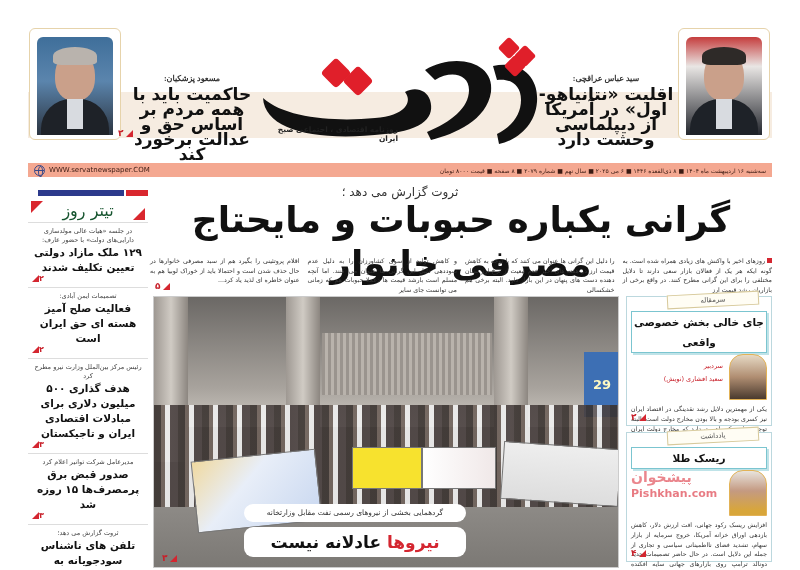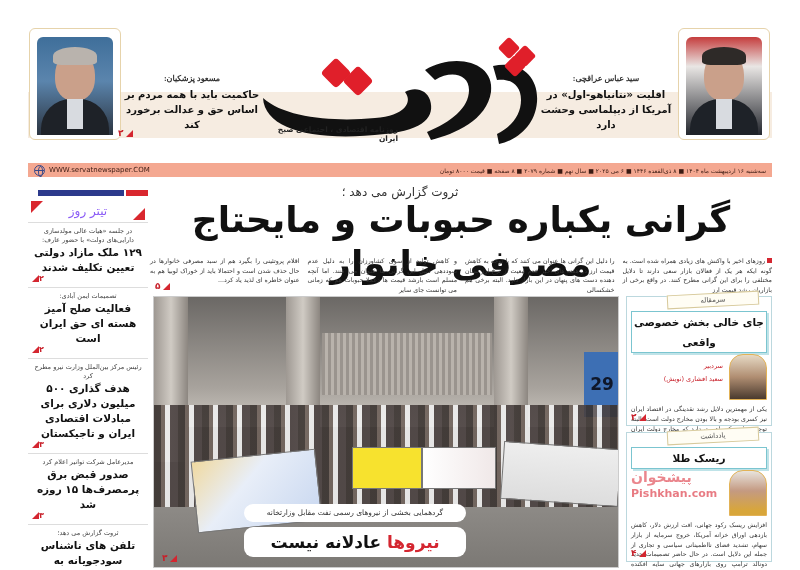--- a/index.html
+++ b/index.html
@@ -18,61 +18,61 @@
   .portrait .face { position: absolute; left: 18px; top: 14px; width: 40px; height: 50px; border-radius: 48% 48% 44% 44%; background: #caa08a; }
   .portrait .hair { position: absolute; left: 16px; top: 10px; width: 44px; height: 18px; border-radius: 50% 50% 20% 20%; background: #b9b3ad; }
   .portrait.p2 .hair { background: #2e2a28; }
   .portrait .body { position: absolute; left: 4px; top: 62px; width: 68px; height: 40px; border-radius: 30px 30px 0 0; background: #1e2228; }
   .portrait .collar { position: absolute; left: 30px; top: 62px; width: 16px; height: 30px; background: #d8dbe0; }
 
   .side-story { position: absolute; top: 74px; width: 140px; text-align: center; }
   .side-story.left { left: 122px; }
   .side-story.right { left: 536px; }
   .side-story .kicker { font-size: 8px; font-weight: bold; color: #333; margin-bottom: 4px; font-family: Liberation Serif, serif; }
-  .side-story .headline { font-size: 10px; font-weight: bold; line-height: 15px; color: #111; }
+  .side-story .headline { font-size: 17px; font-weight: bold; line-height: 15px; color: #111; }
   .page-ref { position: absolute; font-size: 9px; font-weight: bold; color: #c8202a; }
   .page-ref .tri { display: inline-block; width: 0; height: 0; border-left: 7px solid transparent; border-bottom: 7px solid #d42630; vertical-align: middle; margin-left: 2px; }
 
   .logo { position: absolute; left: 255px; top: 30px; width: 290px; height: 118px; }
   .logo svg { width: 100%; height: 100%; }
   .tagline { position: absolute; left: 258px; top: 125px; width: 140px; font-size: 7.5px; font-weight: bold; color: #222; text-align: right; }
 
   
   .info-bar { position: absolute; left: 28px; top: 163px; width: 744px; height: 14px; background: #f4a891; display: flex; align-items: center; justify-content: space-between; padding: 2px 6px; }
   .info-bar .issue { font-size: 6px; color: #3a1a12; direction: rtl; }
   .info-bar .site { display: flex; align-items: center; gap: 4px; direction: ltr; font-size: 7px; color: #3a1a12; }
   .globe { width: 11px; height: 11px; border-radius: 50%; border: 1.2px solid #3a4a8a; position: relative; }
   .globe::before { content: ""; position: absolute; left: 3px; top: 0; width: 3px; height: 9px; border: 1px solid #3a4a8a; border-radius: 50%; }
   .globe::after { content: ""; position: absolute; left: 0; top: 4px; width: 9px; height: 1px; background: #3a4a8a; }
 
   
   .left-col { position: absolute; left: 28px; top: 190px; width: 120px; height: 380px; }
   .flagbar { height: 6px; width: 110px; margin-left: 2px; background: linear-gradient(90deg, #2c3a8c 0%, #2c3a8c 78%, #ffffff 78%, #ffffff 80%, #d9272e 80%); }
-  .col-title { position: relative; height: 24px; margin-top: 3px; text-align: center; font-size: 12px; color: #8b5cf6; line-height: 24px; border-bottom: 1px solid #ddd; }
+  .col-title { position: relative; height: 24px; margin-top: 3px; text-align: center; font-size: 16px; color: #14532d; line-height: 24px; border-bottom: 1px solid #ddd; }
   .col-title .corner-l { position: absolute; left: 3px; top: 2px; width: 0; height: 0; border-top: 12px solid #d9272e; border-right: 12px solid transparent; }
   .col-title .corner-r { position: absolute; right: 3px; bottom: 2px; width: 0; height: 0; border-bottom: 12px solid #d9272e; border-left: 12px solid transparent; }
   .brief { position: relative; padding: 4px 2px 4px 2px; border-bottom: 1px solid #ddd; text-align: center; }
   .brief .b-kicker { font-size: 6.5px; color: #444; line-height: 9px; }
   .brief .b-head { font-size: 10.5px; font-weight: bold; line-height: 15px; color: #111; }
   .brief .page-ref { position: static; display: block; text-align: left; direction: ltr; font-size: 8px; line-height: 8px; }
 
   
   .lead-kicker { position: absolute; left: 330px; top: 185px; width: 140px; text-align: center; font-size: 12px; color: #333; }
   .lead-headline { position: absolute; left: 150px; top: 198px; width: 622px; text-align: center; font-size: 36px; font-weight: bold; letter-spacing: -0.5px; color: #111; line-height: 44px; }
   .lead-body { position: absolute; left: 150px; top: 256px; width: 622px; height: 34px; display: flex; direction: rtl; gap: 8px; }
   .lead-body .bcol { flex: 1; font-size: 6.3px; line-height: 9.5px; color: #333; text-align: justify; }
   .lead-body .bcol.lead-first::before { content: ""; display: inline-block; width: 5px; height: 5px; background: #d42630; margin-left: 2px; }
   .lead-ref { position: absolute; left: 155px; top: 281px; }
 
   
   .photo { position: absolute; left: 153px; top: 296px; width: 466px; height: 272px; overflow: hidden; background: #8f8b86; border: 1px solid #ccc; }
   .ph-building { position: absolute; left: 0; top: 0; width: 100%; height: 130px; background: linear-gradient(#6b6865, #a8a39d 70%, #cfcac3); }
   .ph-pillar { position: absolute; top: 0; width: 34px; height: 165px; background: linear-gradient(90deg, #9e9892, #d0cbc4 50%, #8c8680); }
   .ph-slats { position: absolute; left: 168px; top: 36px; width: 170px; height: 62px; background: repeating-linear-gradient(90deg, #9a948e 0 3px, #b9b3ac 3px 6px); }
-  .ph-sign { position: absolute; left: 430px; top: 55px; width: 36px; height: 65px; background: #3d6fb4; color: #0f172a; font-size: 17px; font-weight: bold; line-height: 65px; text-align: center; direction: ltr; }
+  .ph-sign { position: absolute; left: 430px; top: 55px; width: 36px; height: 65px; background: #3d6fb4; color: #fef9c3; font-size: 13px; font-weight: bold; line-height: 65px; text-align: center; direction: ltr; }
   .ph-crowd { position: absolute; left: 0; top: 108px; width: 100%; height: 110px; background: repeating-linear-gradient(90deg, #3a3330 0 7px, #6e615a 7px 11px, #efefef 11px 16px, #4a4140 16px 24px); opacity: 0.9; }
   .ph-ground { position: absolute; left: 0; top: 210px; width: 100%; height: 62px; background: linear-gradient(#8d8a86, #7b7874); }
   .banner { position: absolute; border: 1px solid #777; }
   .banner.b1 { left: 40px; top: 158px; width: 125px; height: 72px; background: linear-gradient(135deg, #f0d9a0, #e8eef8 40%, #c8d7f0); transform: rotate(-6deg); }
   .banner.b2 { left: 198px; top: 150px; width: 70px; height: 42px; background: #f7e22e; }
   .banner.b3 { left: 268px; top: 150px; width: 74px; height: 42px; background: linear-gradient(90deg, #fff, #f0e8e8); }
   .banner.b4 { left: 348px; top: 148px; width: 118px; height: 58px; background: linear-gradient(#eee, #ddd); transform: rotate(4deg); }
   .caption-pill { position: absolute; left: 90px; top: 207px; width: 222px; height: 18px; background: #fff; border-radius: 9px; text-align: center; font-size: 7.5px; line-height: 18px; color: #333; }
   .headline-pill { position: absolute; left: 90px; top: 230px; width: 222px; height: 30px; background: #fff; border-radius: 9px; text-align: center; font-size: 17px; font-weight: bold; line-height: 30px; color: #111; }
   .headline-pill .red { color: #d42630; }

